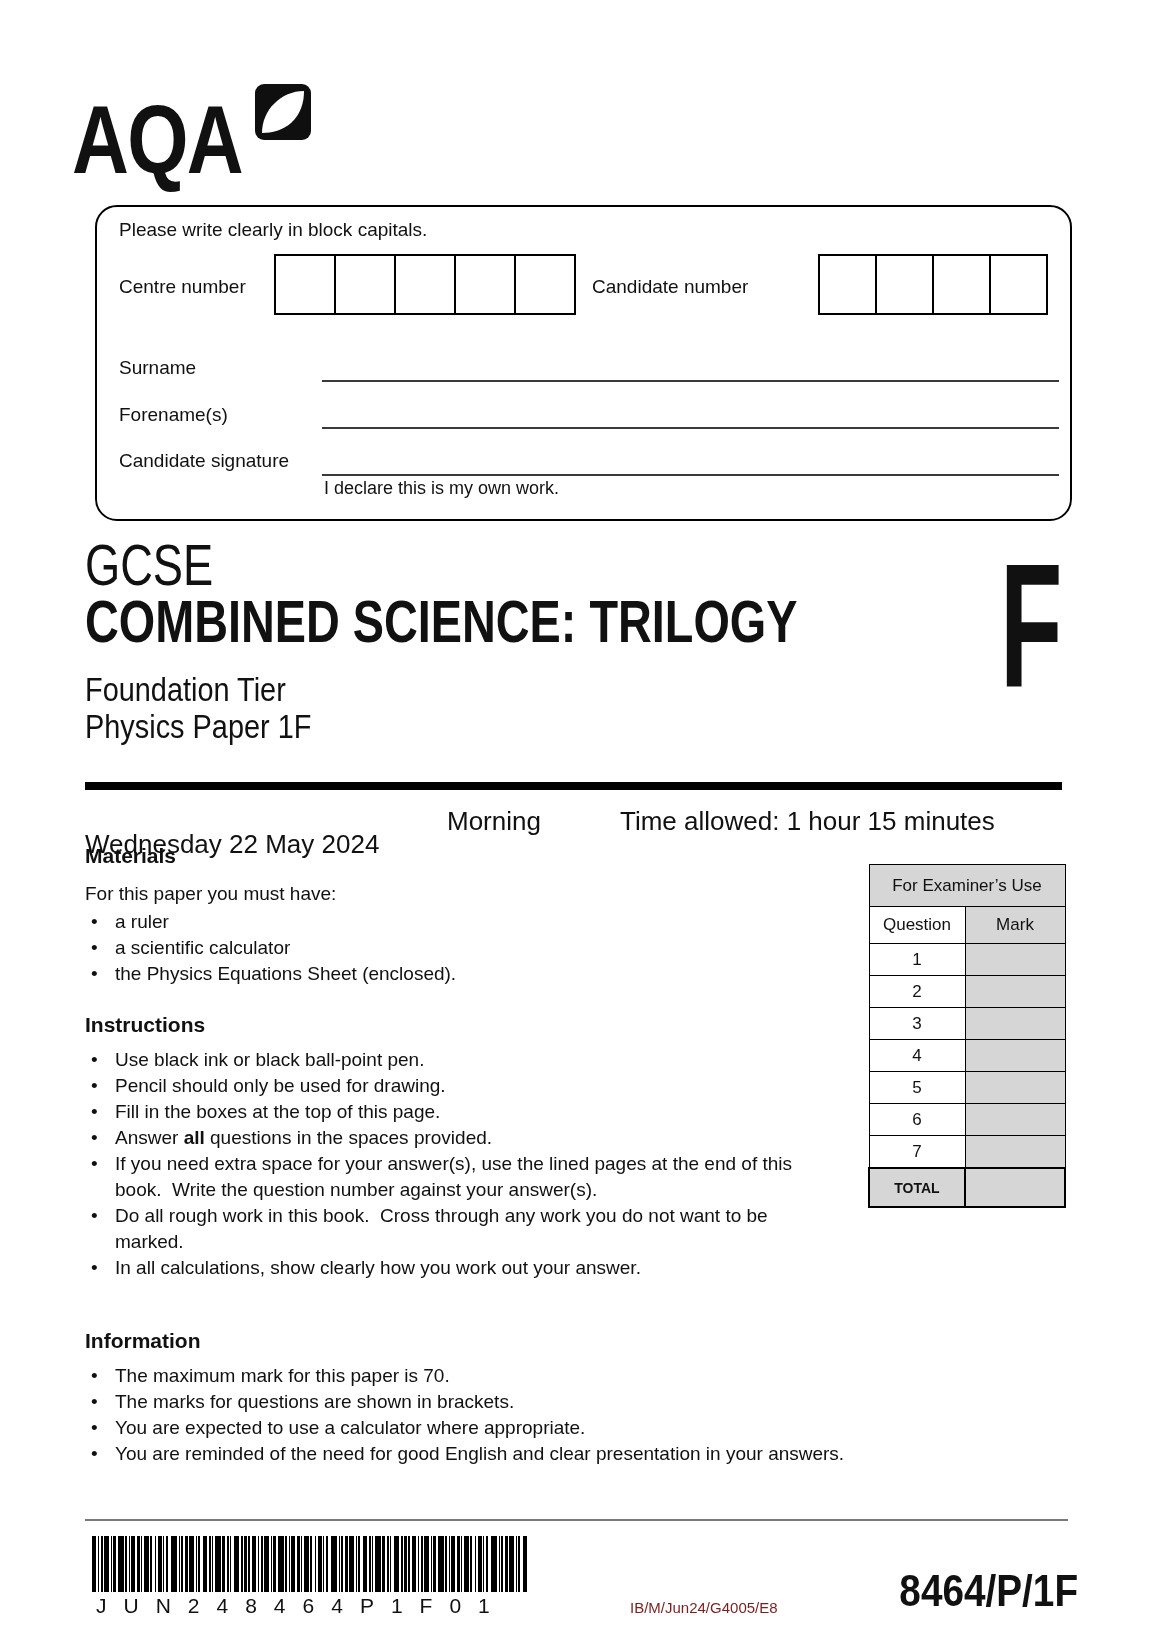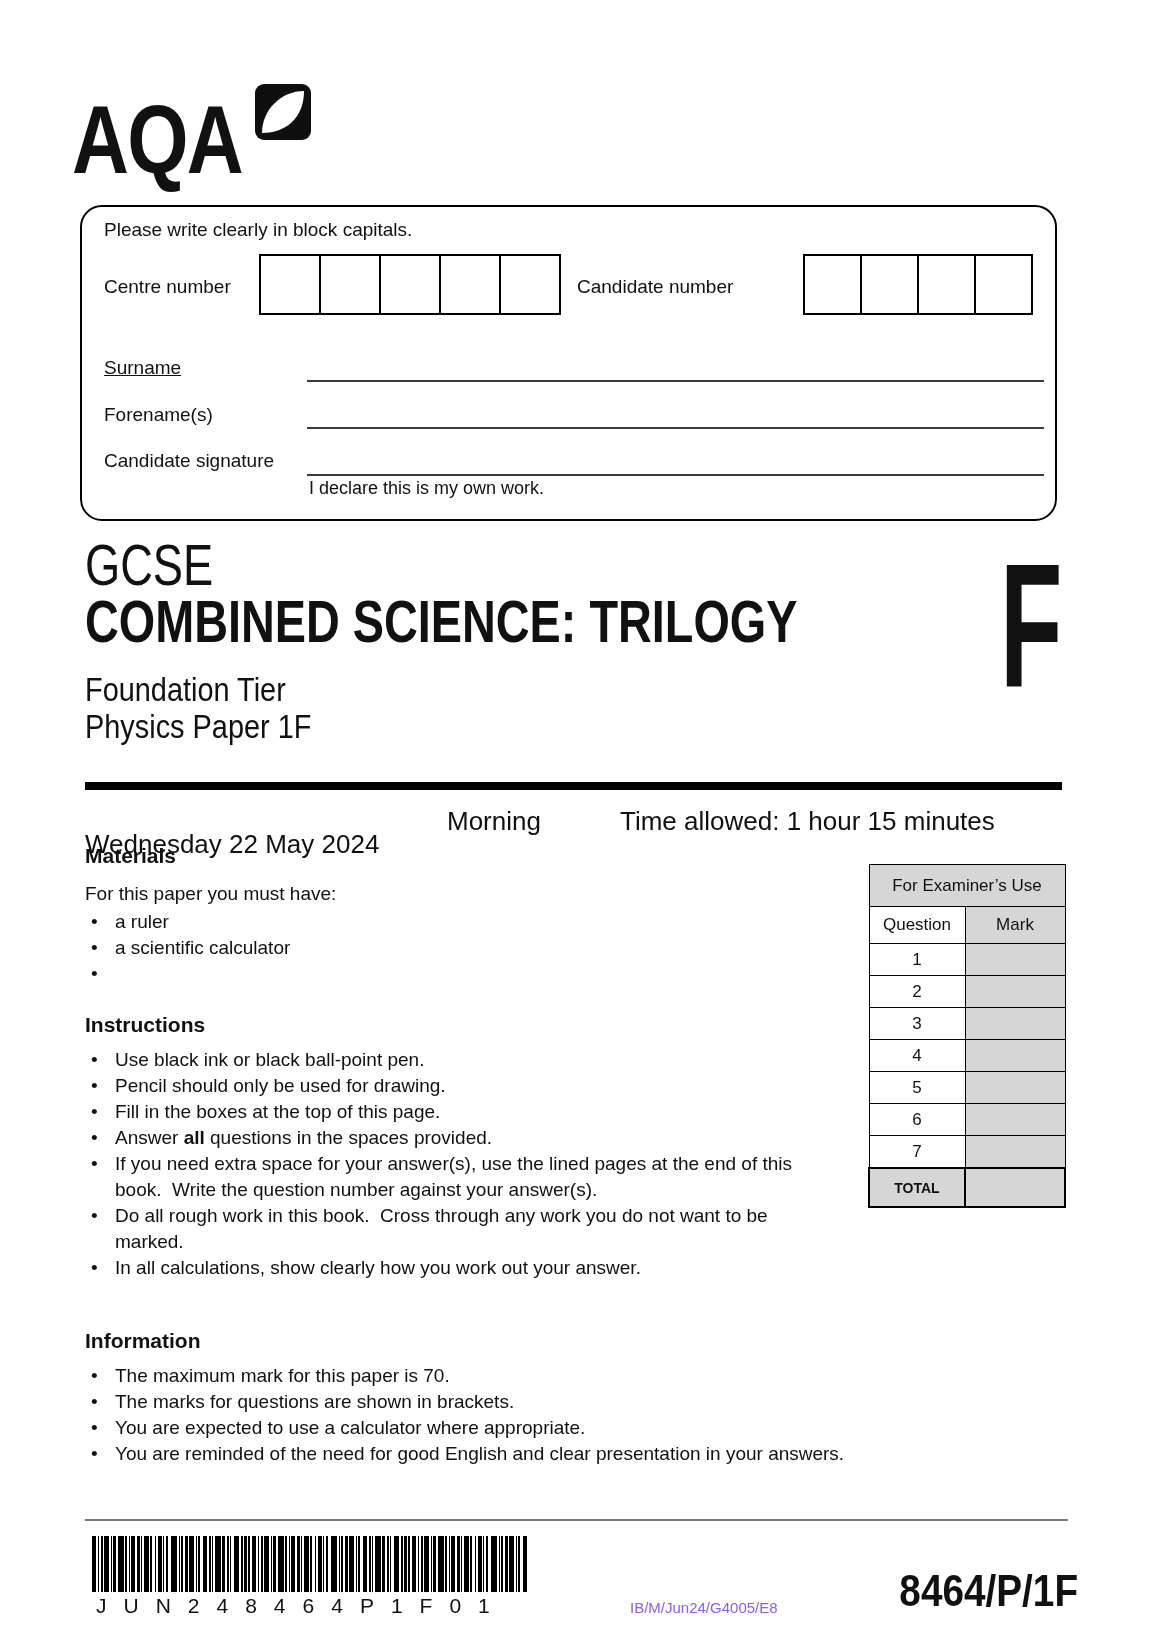--- a/index.html
+++ b/index.html
@@ -18,21 +18,21 @@
   .logo-text{
     left:72px;top:92px;
     font-size:96px;font-weight:bold;line-height:1;
     letter-spacing:-2px;
     transform:scaleX(.82);transform-origin:0 0;
   }
   .leaf{left:255px;top:84px;}
 
   
   .cand-box{
-    left:80px;top:205px;width:973px;height:312px;
+    left:95px;top:205px;width:973px;height:312px;
     border:2.5px solid #000;border-radius:22px;
     font-size:19px;
   }
   .cand-box .lbl{position:absolute;}
   .cells{position:absolute;display:flex;}
   .cell{width:58px;height:57px;border:2px solid #000;margin-left:-2px;background:#fff;}
   .cell:first-child{margin-left:0;}
   .cells.cand .cell{width:55px;}
   .wline{position:absolute;border-bottom:2px solid #3a3a3a;}
 
@@ -82,21 +82,21 @@
   .col-m{width:99px;}
 
   
   .rule-thin{left:85px;top:1519px;width:983px;height:2px;background:#7a7a7a;}
   .barcode{left:92px;top:1536px;}
   .barcode-text{
     left:96px;top:1594px;
     font-family:Liberation Sans, sans-serif;
     font-size:21px;letter-spacing:17px;white-space:nowrap;
   }
-  .refcode{left:630px;top:1599px;font-size:15px;color:#8b5cf6;}
+  .refcode{left:630px;top:1599px;font-size:15px;color:#7f1d1d;}
   .papercode{right:80px;top:1566px;font-size:44px;font-weight:bold;
     transform:scaleX(.88);transform-origin:100% 0;white-space:nowrap;}
 </style>
 </head>
 <body>
 
 <div class="page">
 
   <div class="abs logo-text">AQA</div>
   <svg class="abs leaf" width="56" height="56" viewBox="0 0 56 56">
@@ -117,21 +117,21 @@
     </div>
 
     <div class="lbl" style="left:495px;top:69px;">Candidate number</div>
     <div class="cells cand" style="left:721px;top:47px;">
       <div class="cell"></div>
       <div class="cell"></div>
       <div class="cell"></div>
       <div class="cell"></div>
     </div>
 
-    <div class="lbl" style="left:22px;top:150px;text-decoration:underline;">Surname</div>
+    <div class="lbl" style="left:22px;top:150px;">Surname</div>
     <div class="wline" style="left:225px;top:110px;width:737px;height:63px;"></div>
 
     <div class="lbl" style="left:22px;top:197px;">Forename(s)</div>
     <div class="wline" style="left:225px;top:158px;width:737px;height:62px;"></div>
 
     <div class="lbl" style="left:22px;top:243px;">Candidate signature</div>
     <div class="wline" style="left:225px;top:205px;width:737px;height:62px;"></div>
     <div class="lbl" style="left:227px;top:271px;font-size:18px;">I declare this is my own work.</div>
   </div>
 
@@ -152,20 +152,21 @@
     <div class="li">
         <span class="blt">•</span>
         <span class="litext">a ruler</span>
       </div>
     <div class="li">
         <span class="blt">•</span>
         <span class="litext">a scientific calculator</span>
       </div>
     <div class="li">
         <span class="blt">•</span>
+        <span class="litext">the Physics Equations Sheet (enclosed).</span>
       </div>
   </div>
 
   <table class="abs extable">
     <tbody>
         <tr class="cap">
       <td colspan="2" class="shaded">For Examiner’s Use</td>
     </tr>
     <tr class="hdr">
       <td class="col-q">Question</td>

